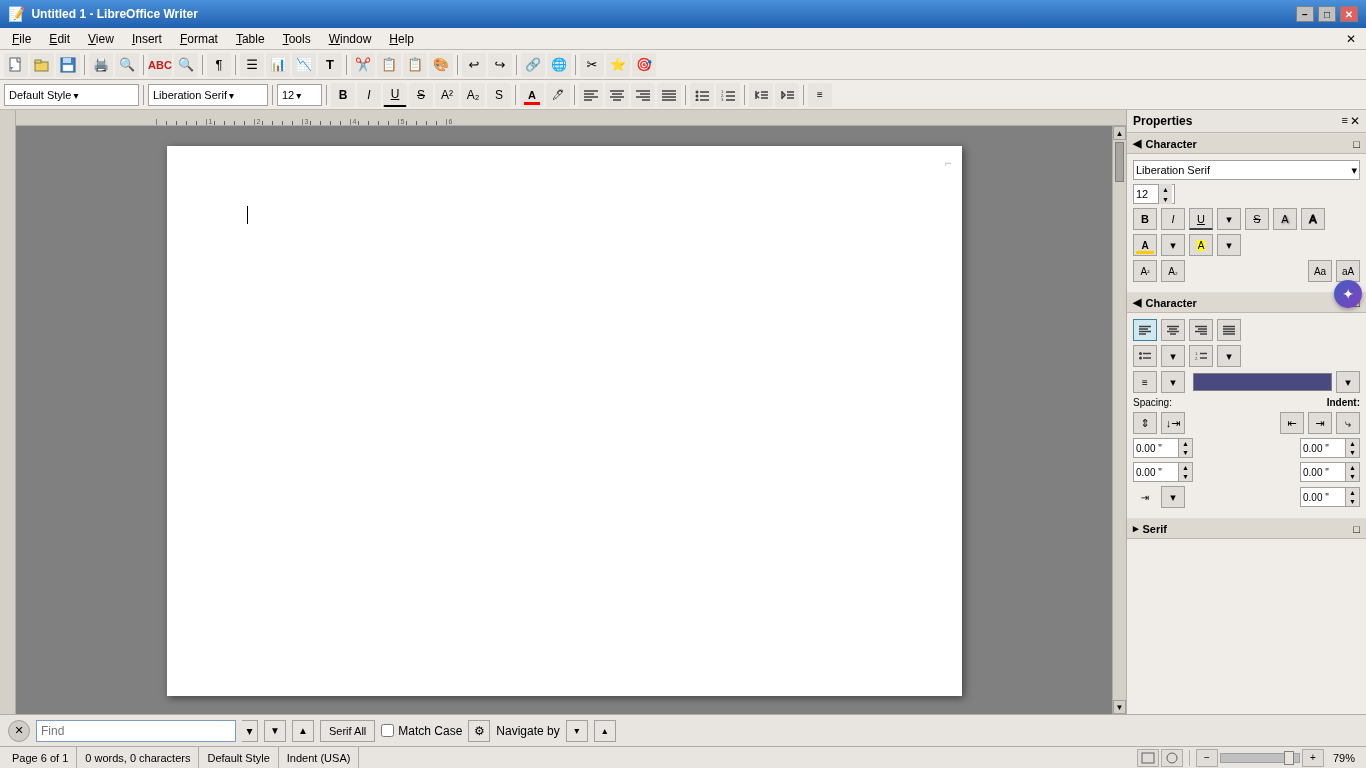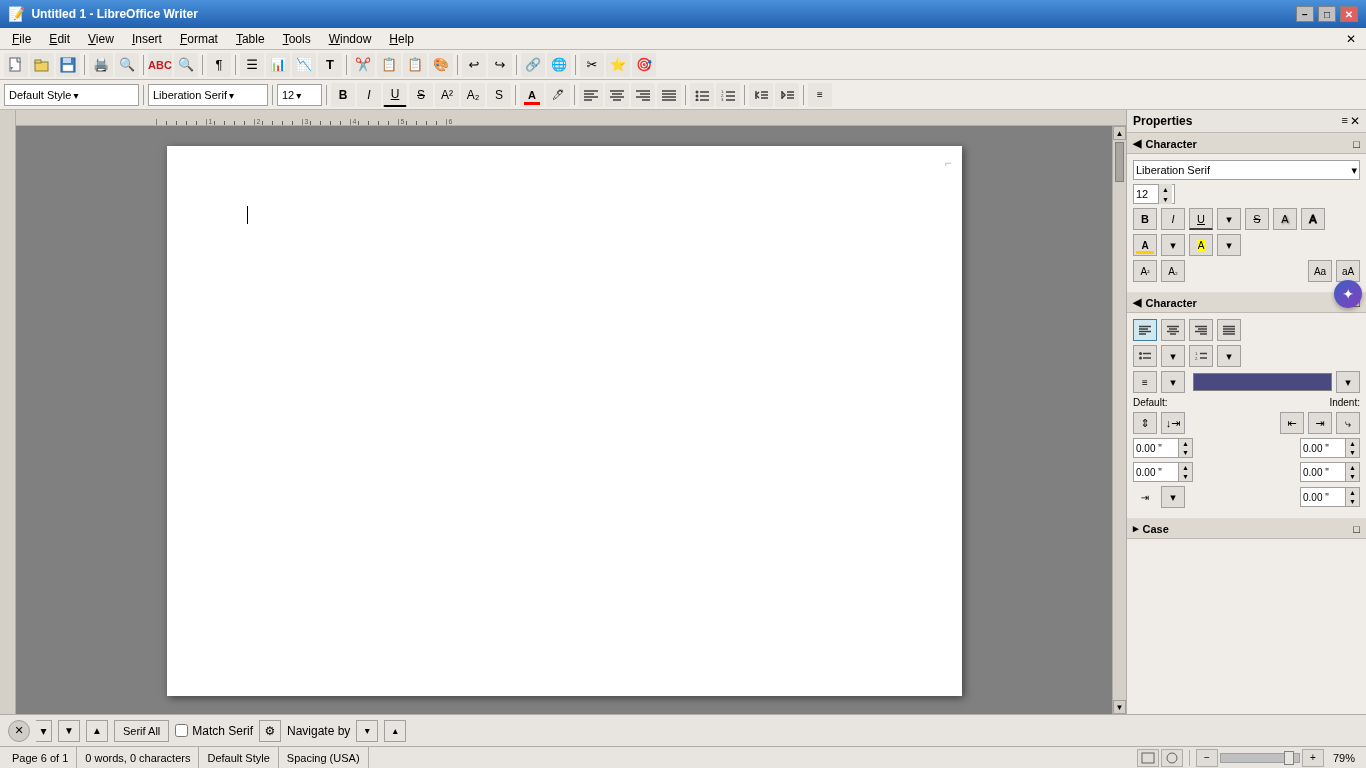--- a/index.html
+++ b/index.html
@@ -810,23 +810,23 @@
 
       <div class="prop-row">
         <div class="prop-btn" style="font-size:10px;">≡</div>
         <div class="prop-btn">▾</div>
 
         <div style="flex:1; height:18px; background:#4a4a80; border:1px solid #808080; margin-left:4px;"></div>
         <div class="prop-btn">▾</div>
       </div>
 
       <div class="prop-row">
-        <span style="font-size:10px;">Default:</span>
+        <span style="font-size:10px;">Spacing:</span>
         <span style="flex:1;"></span>
-        <span style="font-size:10px;">Indent:</span>
+        <span style="font-size:10px;font-weight:bold;">Indent:</span>
       </div>
 
       <div class="prop-row">
         <div class="prop-btn">⇕</div>
         <div class="prop-btn">↓⇥</div>
         <div style="flex:1;"></div>
         <div class="prop-btn">⇤</div>
         <div class="prop-btn">⇥</div>
         <div class="prop-btn">⤷</div>
       </div>
@@ -877,61 +877,62 @@
             <div class="spin-btn">▲</div>
             <div class="spin-btn">▼</div>
           </div>
         </div>
       </div>
     </div>
 
     <div class="section-header">
       <div style="display:flex; align-items:center; gap:4px;">
         <span>▸</span>
-        <span>Case</span>
+        <span>Serif</span>
       </div>
       <span>□</span>
     </div>
 
     <div id="sparkle-icon">✦</div>
   </div>
 </div>
 
 <div id="find-bar">
   <div id="find-close">
     <span>✕</span>
   </div>
+  <input id="find-input" type="text" placeholder="Find" style="">
   <div id="find-dropdown">▾</div>
   <div class="find-nav-btn" style="font-size:10px;">▼</div>
   <div class="find-nav-btn" style="font-size:10px;">▲</div>
   <button class="find-btn">Serif All</button>
   <label id="match-case-label">
     <input type="checkbox" style="">
-    <span>Match Serif</span>
+    <span>Match Case</span>
   </label>
   <div class="find-nav-btn">
     <span>⚙</span>
   </div>
   <span class="navigate-label">Navigate by</span>
   <div class="find-nav-btn" style="font-size:10px;">▾</div>
   <div class="find-nav-btn" style="font-size:10px;">▴</div>
 </div>
 
 <div id="status-bar">
   <div class="status-item">
     <span>Page 6 of 1</span>
   </div>
   <div class="status-item">
     <span>0 words, 0 characters</span>
   </div>
   <div class="status-item">
     <span>Default Style</span>
   </div>
   <div class="status-item">
-    <span>Spacing (USA)</span>
+    <span>Indent (USA)</span>
   </div>
   <div class="status-right">
     <div class="view-btn">
       <svg width="14" height="12" viewBox="0 0 14 12">
           <rect x="1" y="1" width="12" height="10" fill="none" stroke="#606060" stroke-width="1"></rect>
         </svg>
     </div>
     <div class="view-btn">
       <svg width="14" height="12" viewBox="0 0 14 12">
           <circle cx="7" cy="6" r="5" fill="none" stroke="#606060" stroke-width="1"></circle>

